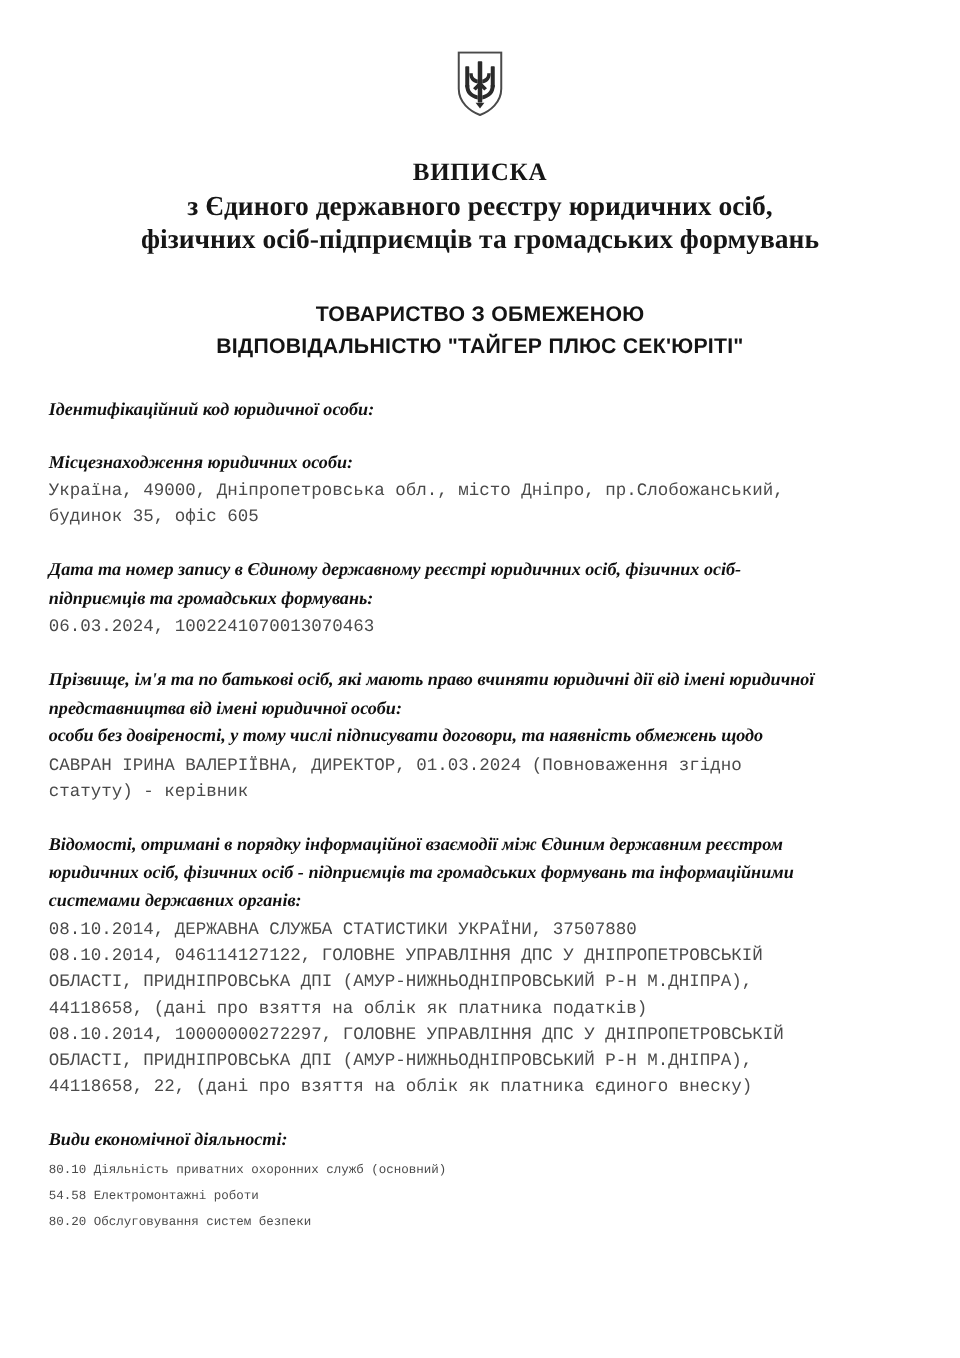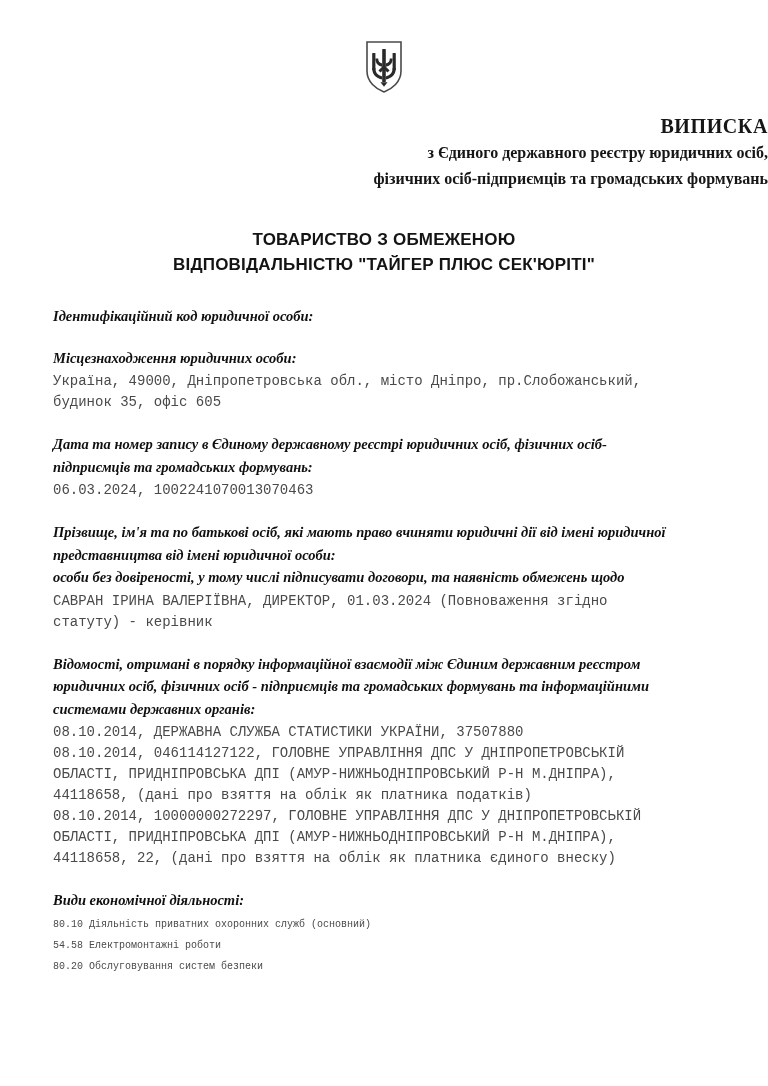--- a/index.html
+++ b/index.html
@@ -34,36 +34,36 @@
     padding-top: 41px;
   }
   .emblem {
     display: block;
     width: 38px;
     height: 52px;
   }
 
   
   .title-block {
-    text-align: right;
-    margin-top: 20px;
+    text-align: center;
+    margin-top: 32px;
   }
   .doc-title {
     font-family: "Liberation Serif", "DejaVu Serif", serif;
     font-weight: bold;
     font-size: 20px;
     letter-spacing: 0.6px;
     line-height: 26px;
     margin: 0;
     color: #161616;
   }
   .doc-subtitle {
     font-family: "Liberation Serif", "DejaVu Serif", serif;
     font-weight: bold;
-    font-size: 16px;
+    font-size: 22px;
     line-height: 24px;
     margin: 2px 0 0 0;
     color: #161616;
   }
 
   .org-block {
     text-align: center;
     margin-top: 36px;
   }
   .org-name {
@@ -72,21 +72,21 @@
     font-size: 17px;
     line-height: 25px;
     letter-spacing: 0.2px;
     margin: 0;
     color: #141414;
   }
 
   
   .content {
     margin-top: 30px;
-    padding-left: 53px;
+    padding-left: 39px;
     padding-right: 45px;
   }
   .section {
     margin-bottom: 22px;
   }
   .sec-label {
     font-family: "Liberation Serif", "DejaVu Serif", serif;
     font-weight: bold;
     font-style: italic;
     font-size: 14.5px;

